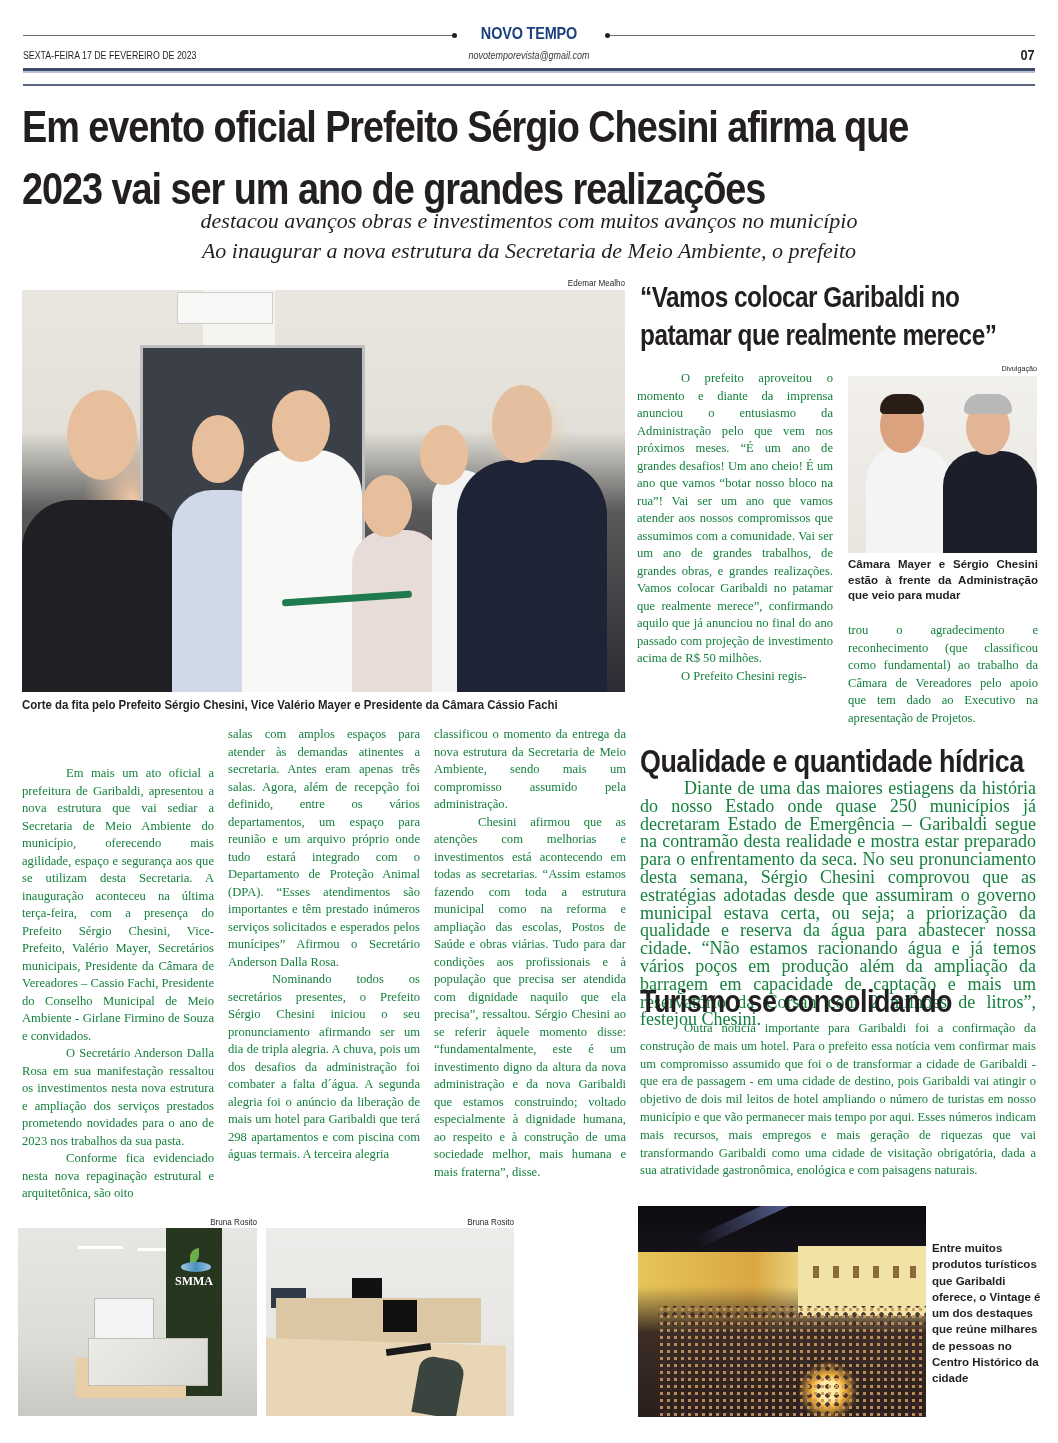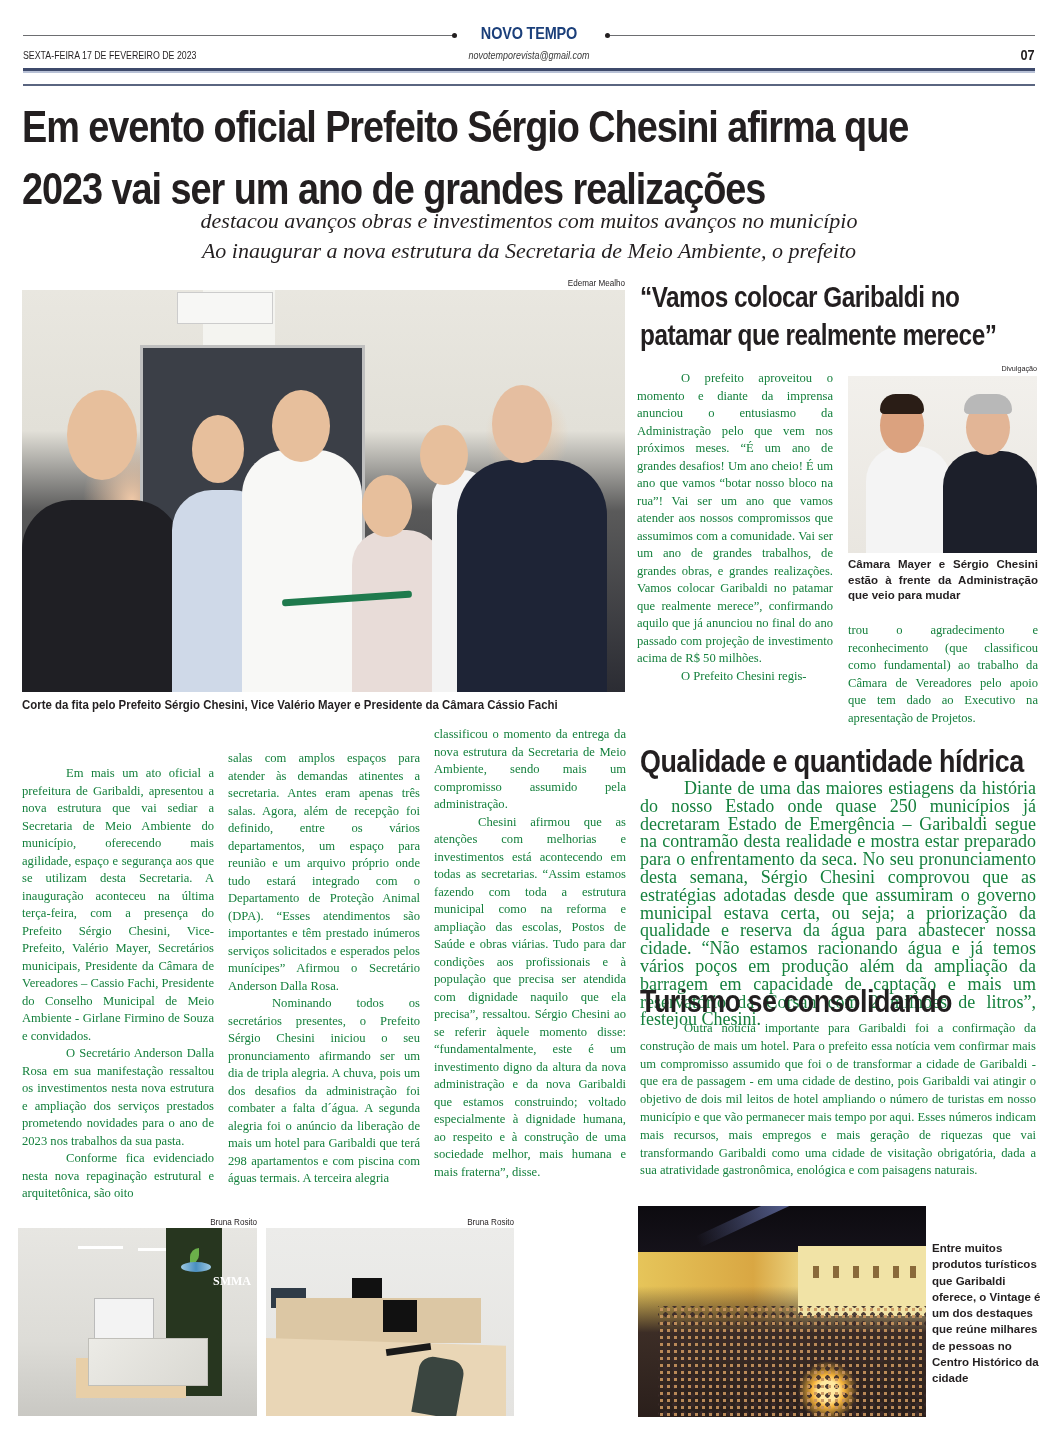--- a/index.html
+++ b/index.html
@@ -49,21 +49,21 @@
   .photo-duo .a { position: absolute; left: 18px; top: 70px; width: 85px; height: 107px; background: #f4f4f4; border-radius: 35px 35px 0 0; }
   .photo-duo .b { position: absolute; left: 95px; top: 75px; width: 94px; height: 102px; background: #1c1f2a; border-radius: 35px 35px 0 0; }
   .photo-duo .h1 { position: absolute; left: 32px; top: 22px; width: 44px; height: 55px; border-radius: 50%; background: #dba27f; }
   .photo-duo .h2 { position: absolute; left: 118px; top: 24px; width: 44px; height: 55px; border-radius: 50%; background: #e2b596; }
   .photo-duo .hair1 { position: absolute; left: 32px; top: 18px; width: 44px; height: 20px; border-radius: 22px 22px 6px 6px; background: #2a1d16; }
   .photo-duo .hair2 { position: absolute; left: 116px; top: 18px; width: 48px; height: 20px; border-radius: 22px 22px 6px 6px; background: #b8b8b8; }
 
   .photo-recep { left: 18px; top: 1228px; width: 239px; height: 188px;
     background: linear-gradient(180deg, #e7e6e2 0%, #dddcd7 60%, #c9c8c3 100%); }
   .photo-recep .panel { position: absolute; left: 148px; top: 0; width: 56px; height: 168px; background: #27361f; }
-  .photo-recep .logo { position: absolute; left: 150px; top: 40px; width: 52px; text-align: center; color: #ffffff; font-family: "Liberation Serif", serif; font-size: 12px; font-weight: bold; margin-left: 38px; }
+  .photo-recep .logo { position: absolute; left: 150px; top: 40px; width: 52px; text-align: center; color: #ffffff; font-family: "Liberation Serif", serif; font-size: 12px; font-weight: bold; }
   .photo-recep .leaf { position: absolute; left: 172px; top: 20px; width: 9px; height: 16px; background: #6bb04a; border-radius: 9px 0 9px 0; }
   .photo-recep .swirl { position: absolute; left: 163px; top: 34px; width: 30px; height: 10px; border-radius: 50%; background: linear-gradient(90deg, #9cc8e2, #4a8fc0, #9cc8e2); }
   .photo-recep .desk { position: absolute; left: 70px; top: 110px; width: 120px; height: 48px; background: linear-gradient(135deg, #ecebe6, #d9d8d2); border: 1px solid #c0bfb9; }
   .photo-recep .base { position: absolute; left: 58px; top: 130px; width: 110px; height: 40px; background: #e8cfa8; }
   .photo-recep .door { position: absolute; left: 76px; top: 70px; width: 60px; height: 42px; background: #f3f3f3; border: 1px solid #bbb; }
   .photo-recep .light1 { position: absolute; left: 60px; top: 18px; width: 45px; height: 3px; background: #fff; }
   .photo-recep .light2 { position: absolute; left: 120px; top: 20px; width: 30px; height: 3px; background: #fff; }
 
   .photo-office { left: 266px; top: 1228px; width: 248px; height: 188px;
     background: linear-gradient(180deg, #ececea 0%, #e4e3e0 100%); }
@@ -91,21 +91,21 @@
   .photo-caption { position: absolute; font-family: "Liberation Sans", sans-serif; font-weight: bold; color: #231f20; }
   .cap-main { left: 22px; top: 697px; width: 610px; font-size: 13px; transform: scaleX(0.88); transform-origin: left; white-space: nowrap; }
   .cap-duo { left: 848px; top: 557px; width: 190px; font-size: 11.5px; line-height: 15.5px; text-align: justify; }
   .cap-night { left: 932px; top: 1240px; width: 120px; font-size: 11.5px; line-height: 16.3px; }
 
   
   .col { position: absolute; font-family: "Liberation Serif", serif; font-size: 12.6px; line-height: 17.5px; color: #15803d; text-align: justify; hyphens: manual; }
   .col p { text-indent: 44px; }
   .col p.cont { text-indent: 0; }
   .col1 { left: 22px; top: 726px; width: 192px; margin-top: 39px; }
-  .col2 { left: 228px; top: 726px; width: 192px; margin-top: 24px; }
+  .col2 { left: 228px; top: 726px; width: 192px; }
   .col3 { left: 434px; top: 726px; width: 192px; }
   .colq1 { left: 637px; top: 370px; width: 196px; }
   .colq2 { left: 848px; top: 622px; width: 190px; }
   .wide1 { left: 640px; top: 780px; width: 396px; font-size: 18px; line-height: 17.8px; }
   .wide2 { left: 640px; top: 1020px; width: 396px; font-size: 12.6px; line-height: 17.8px; }
 
   .sec-head { position: absolute; font-family: "Liberation Sans", sans-serif; font-weight: bold; color: #231f20; white-space: nowrap; transform-origin: left; }
   .quote-head { left: 640px; top: 278px; font-size: 29px; line-height: 38px; letter-spacing: -0.6px; transform: scaleX(0.84); }
   .h-hidrica { left: 640px; top: 742px; font-size: 32px; line-height: 38px; letter-spacing: -0.6px; transform: scaleX(0.84); }
   .h-turismo { left: 640px; top: 982px; font-size: 32px; line-height: 38px; letter-spacing: -0.6px; transform: scaleX(0.84); }

